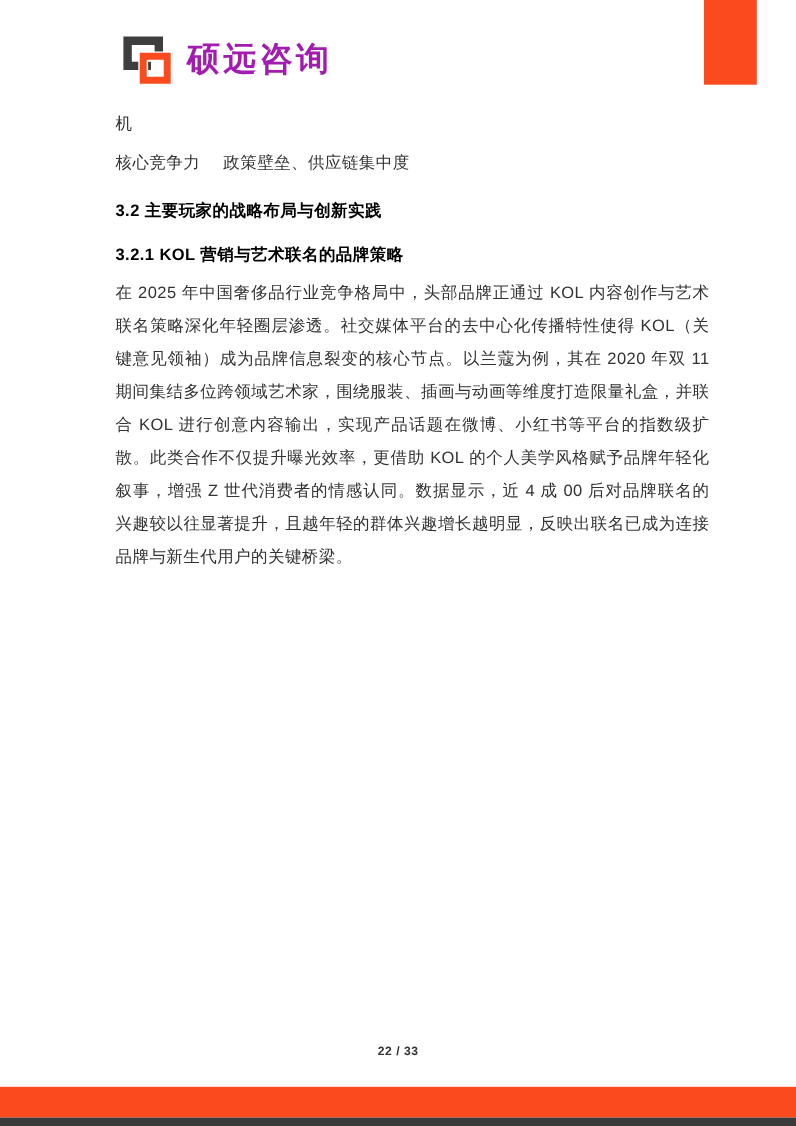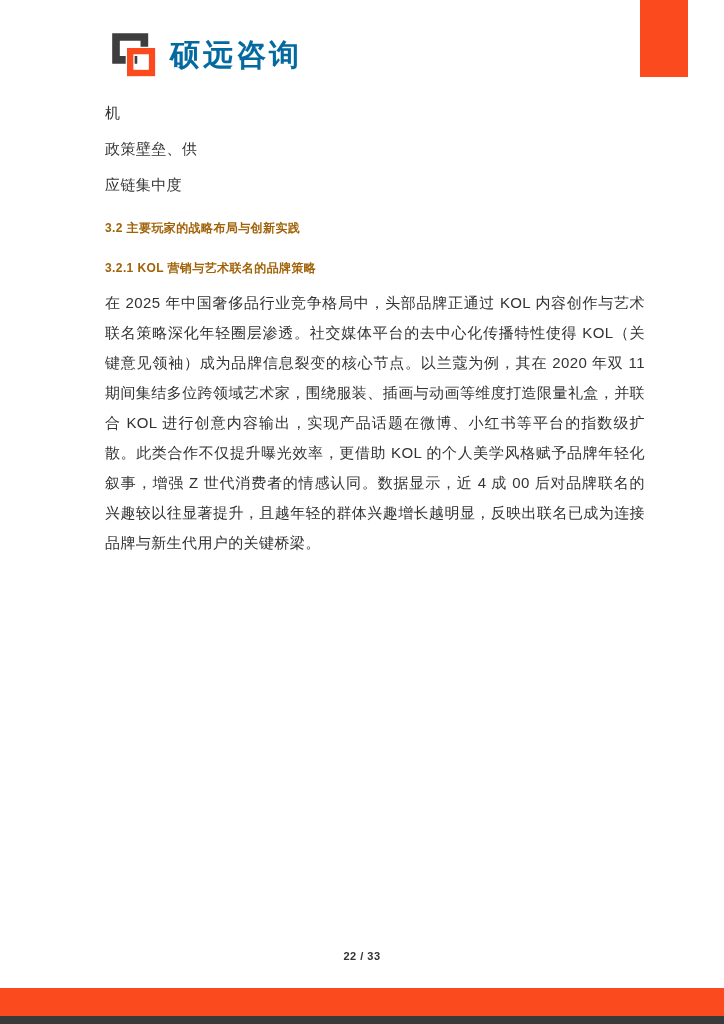--- a/index.html
+++ b/index.html
@@ -25,21 +25,21 @@
   .logo {
     position: absolute;
     left: 110px; top: 31px;
     display: flex; align-items: center;
   }
   .logo-mark { width: 48px; height: 48px; display: block; }
   .logo-text {
     margin-left: 12px;
     font-size: 30px;
     font-weight: 600;
-    color: #0369a1;
+    color: #a21caf;
     letter-spacing: 3px;
     line-height: 48px;
     white-space: nowrap;
   }
 
   
   .content {
     position: absolute;
     left: 105px; top: 95px;
     width: 540px;
@@ -62,25 +62,25 @@
     font-size: 15px;
     line-height: 30px;
     letter-spacing: 0.4px;
     text-align: justify;
     word-break: normal;
   }
 
   .heading {
     margin: 0;
     margin-top: 10px;
-    font-size: 12px;
+    font-size: 15px;
     font-weight: bold;
     line-height: 30px;
     letter-spacing: 0.4px;
-    color: #a16207;
+    color: #000000;
   }
 
   
   .page-number {
     position: absolute;
     top: 950px; left: 0; width: 724px;
     text-align: center;
     font-size: 11px;
     font-weight: bold;
     color: #333333;
@@ -116,20 +116,21 @@
 
   <div class="content">
 
     <div class="cmp-table">
       <div class="cmp-row">
         <div class="cmp-cell">机</div>
         <div class="cmp-cell"></div>
         <div class="cmp-cell"></div>
       </div>
       <div class="cmp-row">
+        <div class="cmp-cell">核心竞争力</div>
         <div class="cmp-cell">政策壁垒、供应链集中度</div>
       </div>
     </div>
 
 
     <h2 class="heading">3.2 主要玩家的战略布局与创新实践</h2>
 
     <h3 class="heading">3.2.1 KOL 营销与艺术联名的品牌策略</h3>
 
     <p class="para">在 2025 年中国奢侈品行业竞争格局中，头部品牌正通过 KOL 内容创作与艺术联名策略深化年轻圈层渗透。社交媒体平台的去中心化传播特性使得 KOL（关键意见领袖）成为品牌信息裂变的核心节点。以兰蔻为例，其在 2020 年双 11 期间集结多位跨领域艺术家，围绕服装、插画与动画等维度打造限量礼盒，并联合 KOL 进行创意内容输出，实现产品话题在微博、小红书等平台的指数级扩散。此类合作不仅提升曝光效率，更借助 KOL 的个人美学风格赋予品牌年轻化叙事，增强 Z 世代消费者的情感认同。数据显示，近 4 成 00 后对品牌联名的兴趣较以往显著提升，且越年轻的群体兴趣增长越明显，反映出联名已成为连接品牌与新生代用户的关键桥梁。</p>

